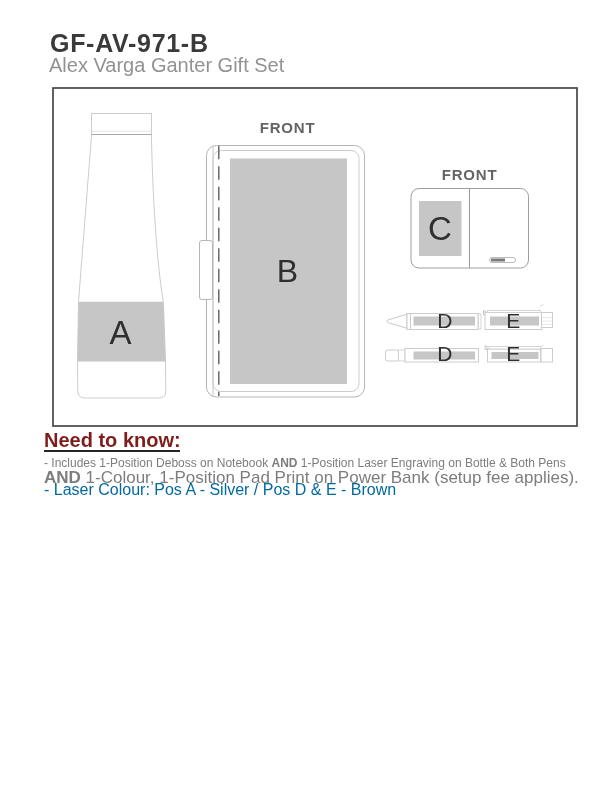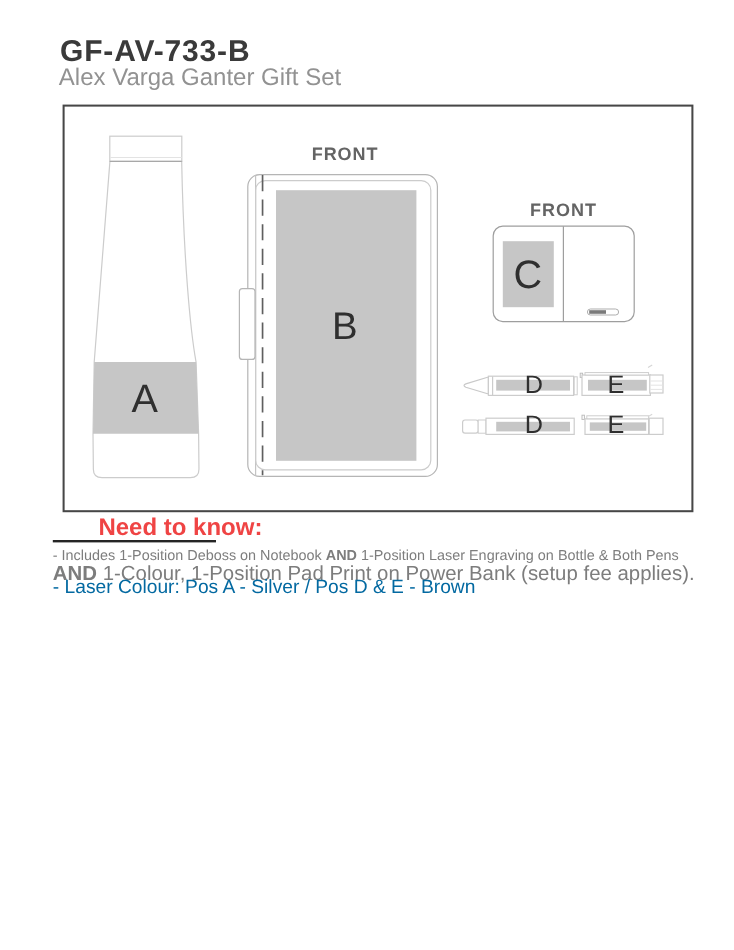--- a/index.html
+++ b/index.html
@@ -2,21 +2,21 @@
 <html><head>
 <meta charset="utf-8">
 <style>
   html,body{margin:0;padding:0;background:#ffffff;}
   body{width:612px;height:792px;position:relative;font-family:"Liberation Sans",sans-serif;overflow:hidden;}
   .abs{position:absolute;}
 </style>
 </head>
 <body>
 
-<div class="abs" style="left:50px;top:29px;font-size:25px;font-weight:bold;color:#3a3a3a;letter-spacing:0.7px;">GF-AV-733-B</div>
+<div class="abs" style="left:50px;top:29px;font-size:25px;font-weight:bold;color:#3a3a3a;letter-spacing:0.7px;">GF-AV-971-B</div>
 
 <div class="abs" style="left:49px;top:54px;font-size:20px;color:#929292;">Alex Varga Ganter Gift Set</div>
 
 <svg class="abs" style="left:0;top:0;" width="612" height="792" viewBox="0 0 612 792">
 
   <rect x="53" y="88" width="524" height="338" fill="none" stroke="#474747" stroke-width="1.7"></rect>
 
   <path d="M91.6,134.5 L78.5,301.7 L77.5,361.5 L77.8,391 Q77.8,398 85,398 L158.6,398 Q165.8,398 165.8,391 L165.5,361.5 L163.4,301.7 C158.5,275 153,215 151.4,134.5 Z" fill="#ffffff" stroke="#cccccc" stroke-width="1"></path>
 
   <rect x="91.5" y="113.5" width="60" height="21" fill="#ffffff" stroke="#cccccc" stroke-width="1"></rect>
@@ -107,21 +107,21 @@
 
   <rect x="541" y="348.5" width="11.5" height="13.5" fill="#ffffff" stroke="#cccccc" stroke-width="1"></rect>
 
   <path d="M540,347.2 L543.5,345.2" stroke="#d5d5d5" stroke-width="0.9" fill="none"></path>
 
   <rect x="491.5" y="352" width="47" height="7" fill="#c6c6c6"></rect>
 
   <text x="513.3" y="361.2" font-size="21" fill="#2f2f2f" text-anchor="middle">E</text>
 </svg>
 
-<div class="abs" style="left:44px;top:429px;font-size:20px;font-weight:bold;color:#ef4444;margin-left:38px;">Need to know:</div>
+<div class="abs" style="left:44px;top:429px;font-size:20px;font-weight:bold;color:#7f1d1d;">Need to know:</div>
 
 <div class="abs" style="left:44px;top:450.3px;width:136px;height:2px;background:#252525;"></div>
 
 <div class="abs" style="left:44px;top:455.5px;font-size:12px;color:#7d7d7d;white-space:nowrap;">- Includes 1-Position Deboss on Notebook <b>AND</b> 1-Position Laser Engraving on Bottle &amp; Both Pens</div>
 
 <div class="abs" style="left:44px;top:467.6px;font-size:17px;color:#7d7d7d;white-space:nowrap;"><b>AND</b> 1-Colour, 1-Position Pad Print on Power Bank (setup fee applies).</div>
 
 <div class="abs" style="left:44px;top:481px;font-size:16px;color:#0369a1;white-space:nowrap;">- Laser Colour: Pos A - Silver / Pos D &amp; E - Brown</div>
 
 </body></html>

